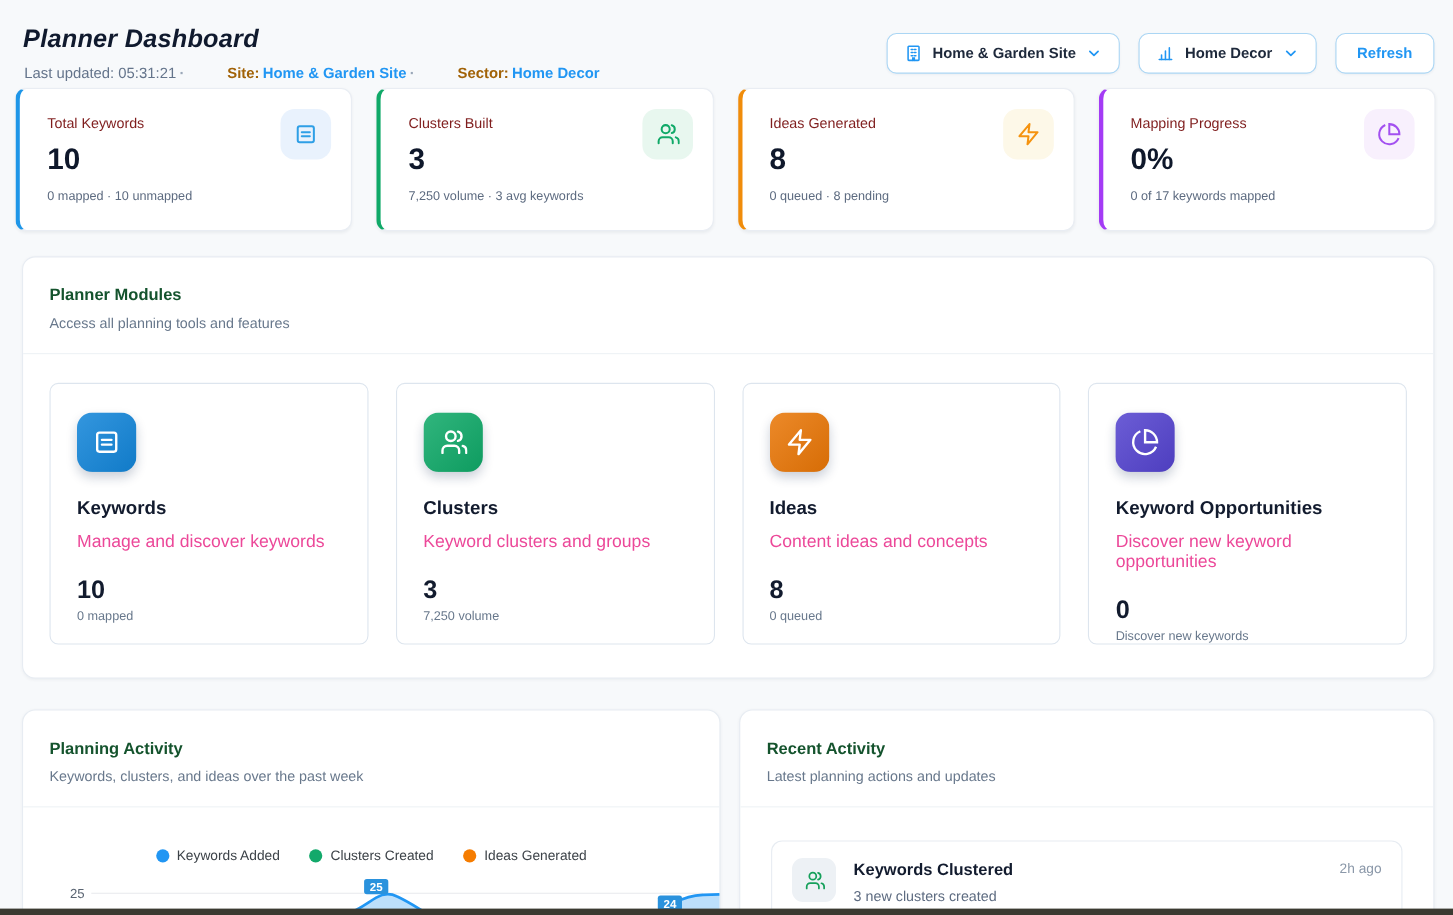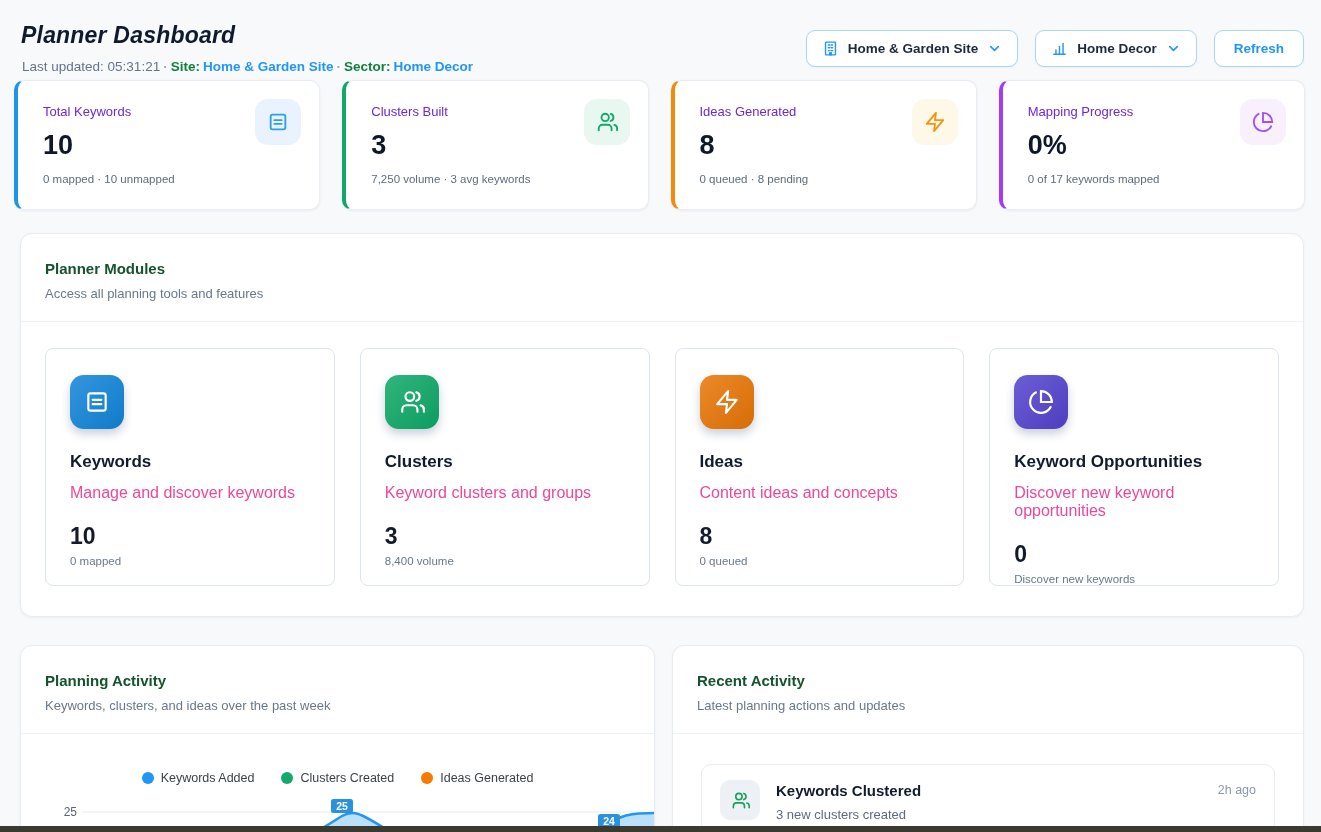--- a/index.html
+++ b/index.html
@@ -4,35 +4,35 @@
 <style>
   * { margin:0; padding:0; box-sizing:border-box; }
   html,body { width:1321px; height:832px; }
   body { font-family:"Liberation Sans", sans-serif; background:#f7f9fb; overflow:hidden; }
   .screen { position:relative; width:1321px; height:832px; overflow:hidden; }
 
   
   .page-title { position:absolute; left:21px; top:22px; font-size:23px; font-weight:bold; color:#101a2e; letter-spacing:.2px;font-style:italic; }
   .meta-row { position:absolute; left:22px; top:59px; display:flex; align-items:center; gap:3px; font-size:13.5px; color:#64748b; }
   .meta-row .sep { color:#9aa7b8; font-weight:bold; }
-  .meta-label { color:#15803d; font-weight:bold; }
+  .meta-label { color:#a16207; font-weight:bold;margin-left:36px; }
   .meta-link { color:#2196f3; font-weight:bold; cursor:pointer; }
   .header-controls { position:absolute; right:17px; top:30px; display:flex; gap:17px; }
   .hbtn { height:37px; display:flex; align-items:center; gap:9px; padding:0 15px; background:#fff;
           border:1px solid #abd6f4; border-radius:9px; font-size:13.5px; font-weight:bold; color:#1e293b;
           box-shadow:0 1px 2px rgba(30,60,90,.05); cursor:pointer; }
   .hbtn .ic { width:17px; height:17px; color:#2196f3; display:inline-flex; }
   .hbtn .chev { width:15px; height:15px; color:#2196f3; display:inline-flex; }
   .hbtn.refresh { color:#2196f3; padding:0 19px; }
 
   
   .stats-row { position:absolute; left:14px; top:80px; width:1291px; display:grid; grid-template-columns:repeat(4,1fr); gap:22px; }
   .stat-card { position:relative; height:130px; background:#fff; border:1px solid #e9edf3; border-left-width:4px; border-left-style:solid;
                border-radius:10px; padding:23px 20px 0 25px; box-shadow:0 1px 3px rgba(16,30,54,.06); }
-  .stat-label { font-size:13px; color:#6d28d9; }
+  .stat-label { font-size:13px; color:#7f1d1d; }
   .stat-iconbox { position:absolute; right:18px; top:18px; width:46px; height:46px; border-radius:13px; display:flex; align-items:center; justify-content:center; }
   .stat-iconbox svg { width:22px; height:22px; }
   .stat-value { font-size:27px; font-weight:bold; color:#0f182b; margin-top:11px; }
   .stat-sub { font-size:11.5px; color:#5d6b80; margin-top:12px; }
 
   
   .panel { background:#fff; border:1px solid #e7ecf2; border-radius:12px; box-shadow:0 1px 3px rgba(16,30,54,.05); }
   .modules-panel { position:absolute; left:20px; top:233px; width:1284px; height:384px; }
   .panel-head { padding:26px 24px 20px 24px; border-bottom:1px solid #eef2f6; }
   .panel-title { font-size:15px; font-weight:bold; color:#14532d; }
@@ -195,21 +195,21 @@
           <svg viewBox="0 0 24 24" fill="none" stroke="currentColor" stroke-width="2" stroke-linecap="round" stroke-linejoin="round">
               <path d="M17 21v-2a4 4 0 0 0-4-4H7a4 4 0 0 0-4 4v2"></path>
               <circle cx="10" cy="7" r="4"></circle>
               <path d="M23 21v-2a4 4 0 0 0-3-3.87"></path>
               <path d="M16 3.13a4 4 0 0 1 0 7.75"></path>
             </svg>
         </div>
         <div class="module-title">Clusters</div>
         <div class="module-desc">Keyword clusters and groups</div>
         <div class="module-value">3</div>
-        <div class="module-sub">8,400 volume</div>
+        <div class="module-sub">7,250 volume</div>
       </div>
 
       <div class="module-card">
         <div class="module-icon" style="background-color: rgb(233, 118, 6);">
           <svg viewBox="0 0 24 24" fill="none" stroke="currentColor" stroke-width="2" stroke-linejoin="round">
               <polygon points="13 2 3 14 12 14 11 22 21 10 12 10 13 2"></polygon>
             </svg>
         </div>
         <div class="module-title">Ideas</div>
         <div class="module-desc">Content ideas and concepts</div>

